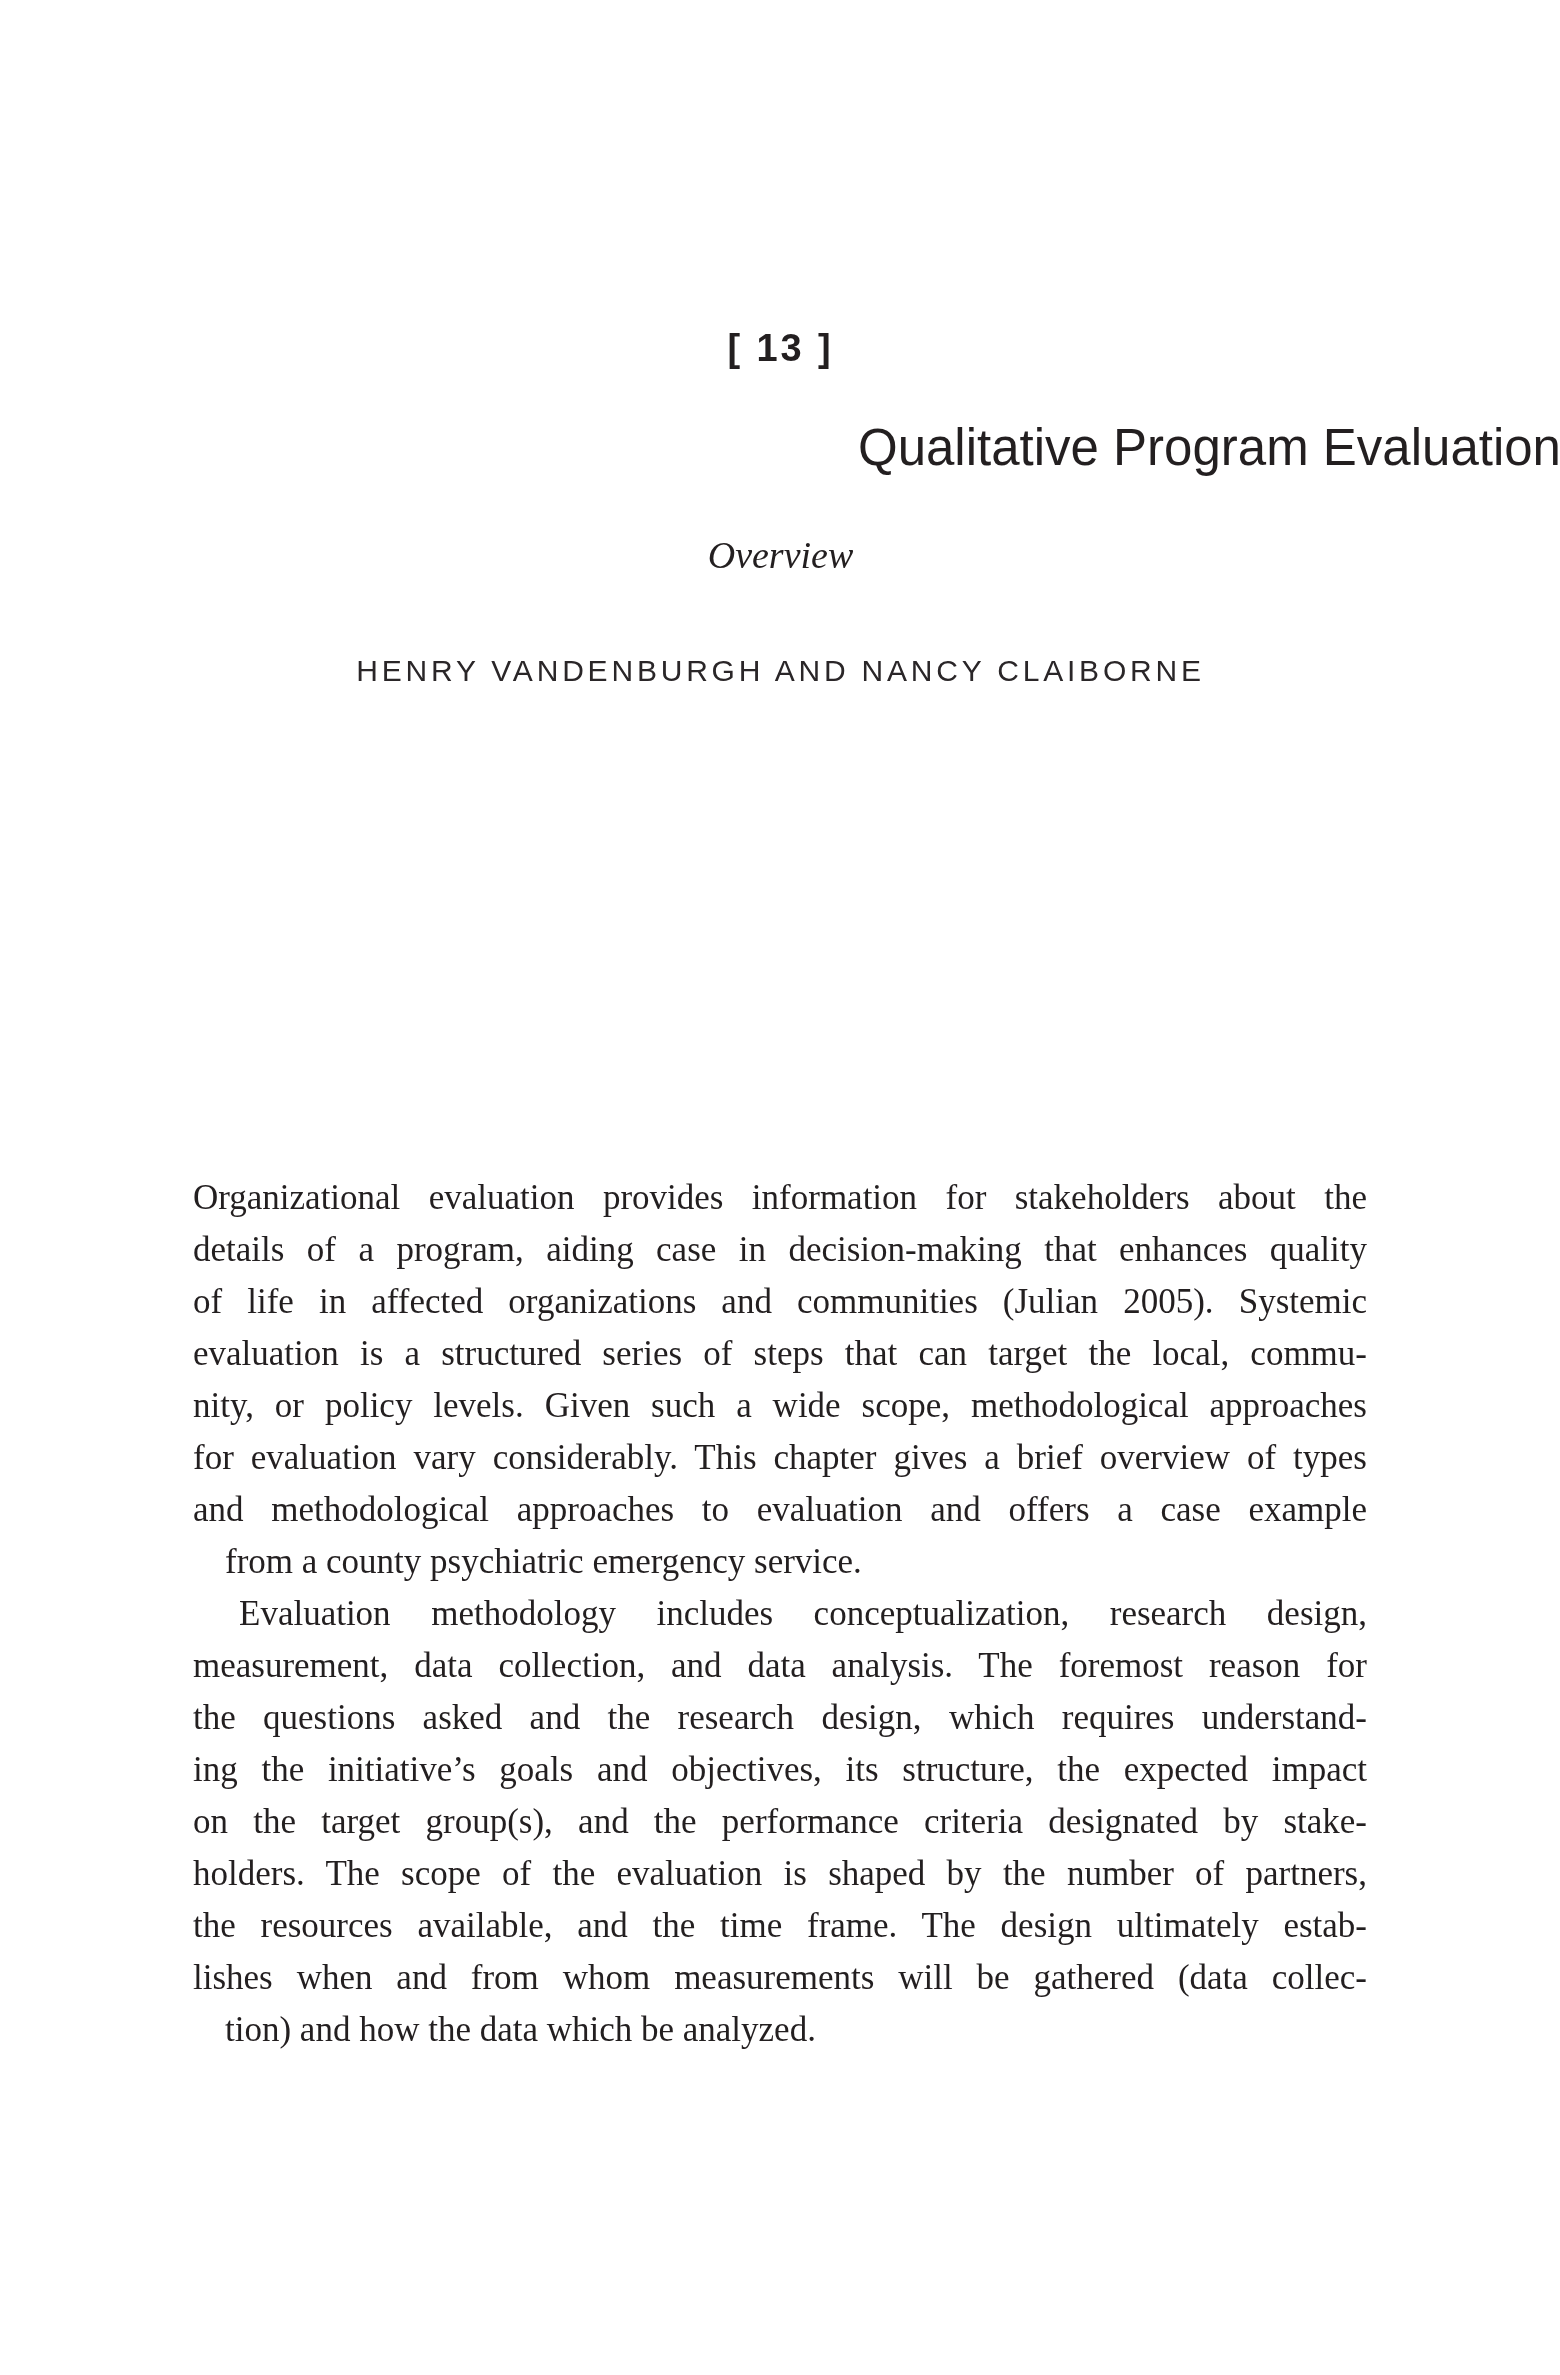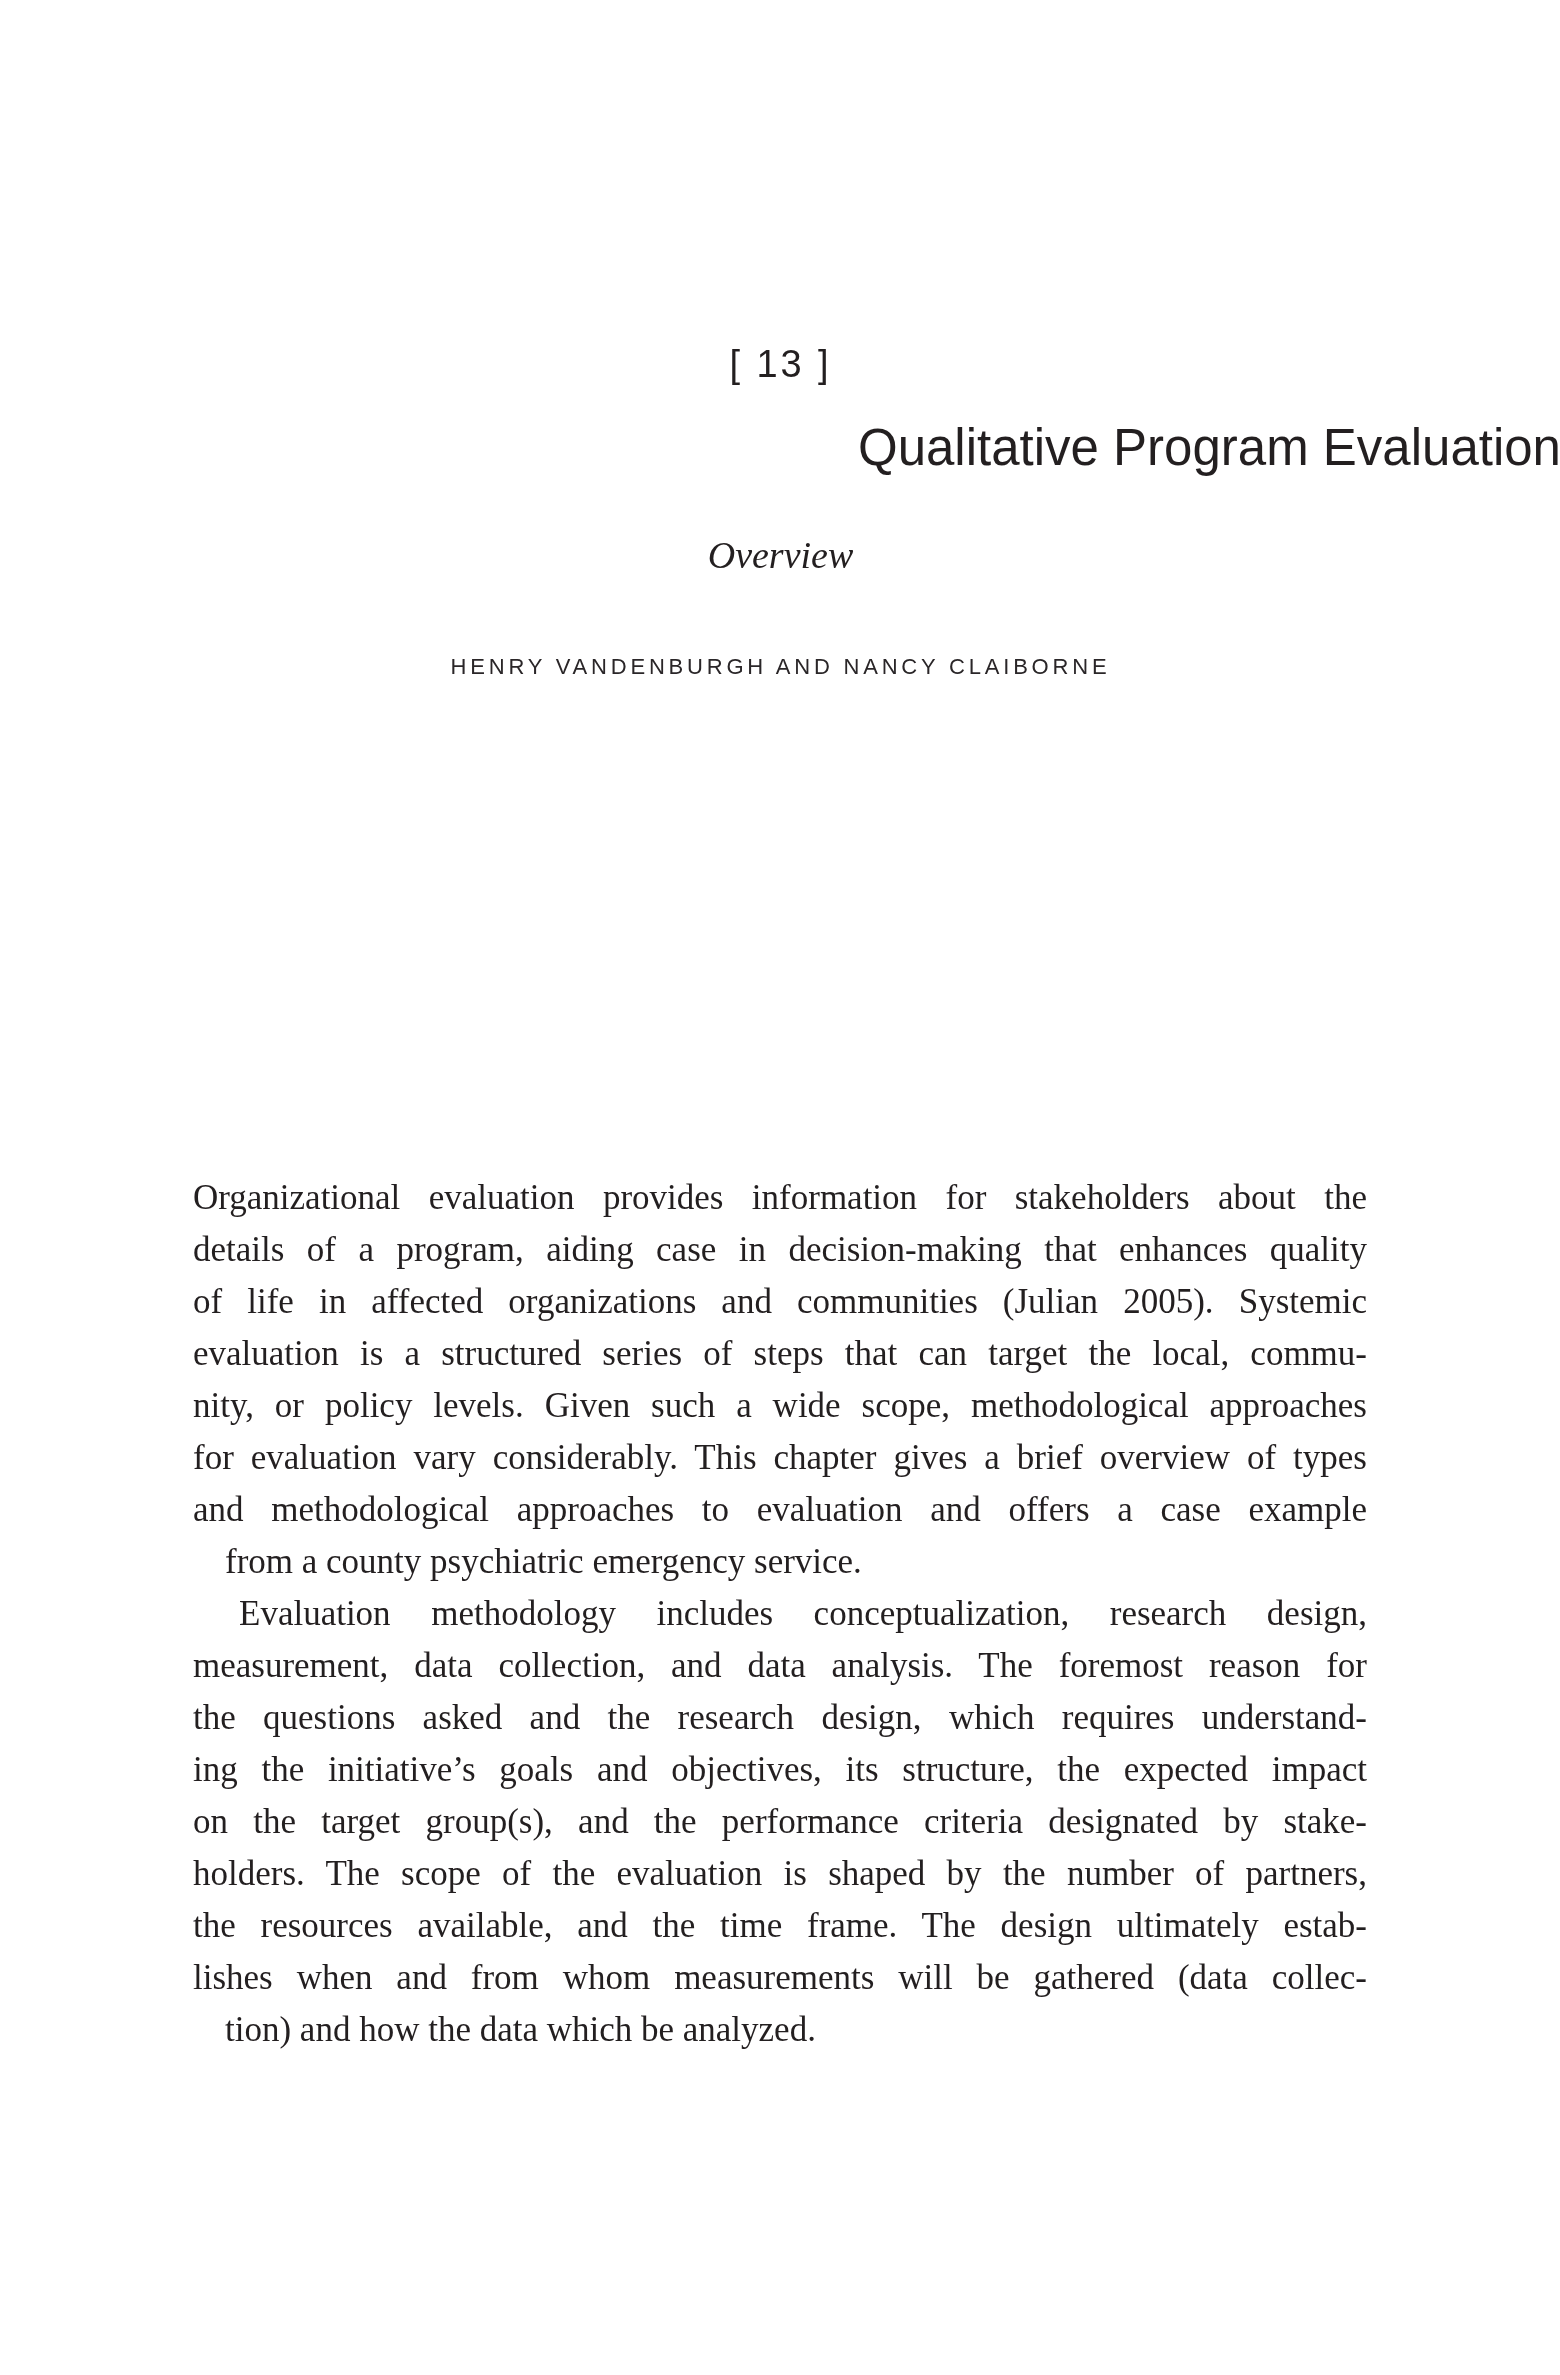--- a/index.html
+++ b/index.html
@@ -7,23 +7,23 @@
     position: relative;
     width: 1561px;
     height: 2376px;
     background: #ffffff;
     color: #231f20;
     font-family: "Liberation Serif", serif;
     overflow: hidden;
   }
   .centered { position: absolute; left: 0; right: 0; text-align: center; }
   .chapter-number {
-    top: 343px;
+    top: 327px;
     font-family: "Liberation Sans", sans-serif;
-    font-weight: 400;
+    font-weight: 700;
     font-size: 38px;
     letter-spacing: 2.9px;
     color: #231f20;
   }
   .chapter-title {
     top: 418px;
     font-family: "Liberation Sans", sans-serif;
     font-weight: 300;
     font-size: 51px;
     color: #231f20;
@@ -32,21 +32,21 @@
   .chapter-subtitle {
     top: 533px;
     font-family: "Liberation Serif", serif;
     font-style: italic;
     font-size: 38px;
     color: #231f20;
   }
   .chapter-authors {
     top: 654px;
     font-family: "Liberation Sans", sans-serif;
-    font-size: 22px;
+    font-size: 30px;
     letter-spacing: 3.8px;
     color: #2a2628;
   }
   .body-text {
     position: absolute;
     left: 193px;
     top: 1172px;
     width: 1174px;
     font-size: 35px;
     color: #231f20;

